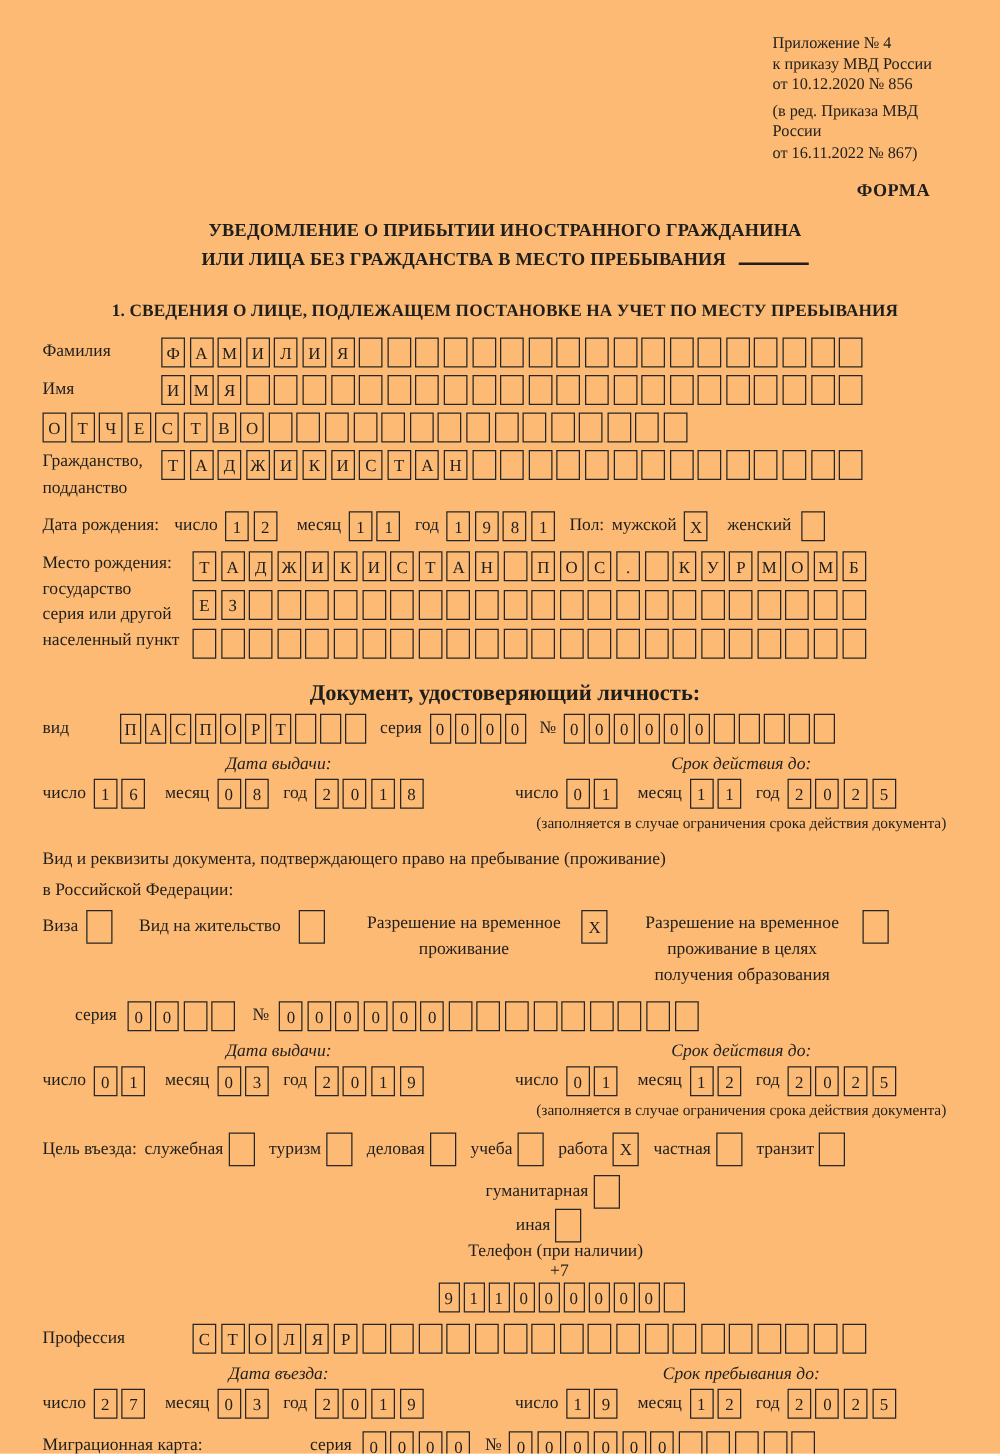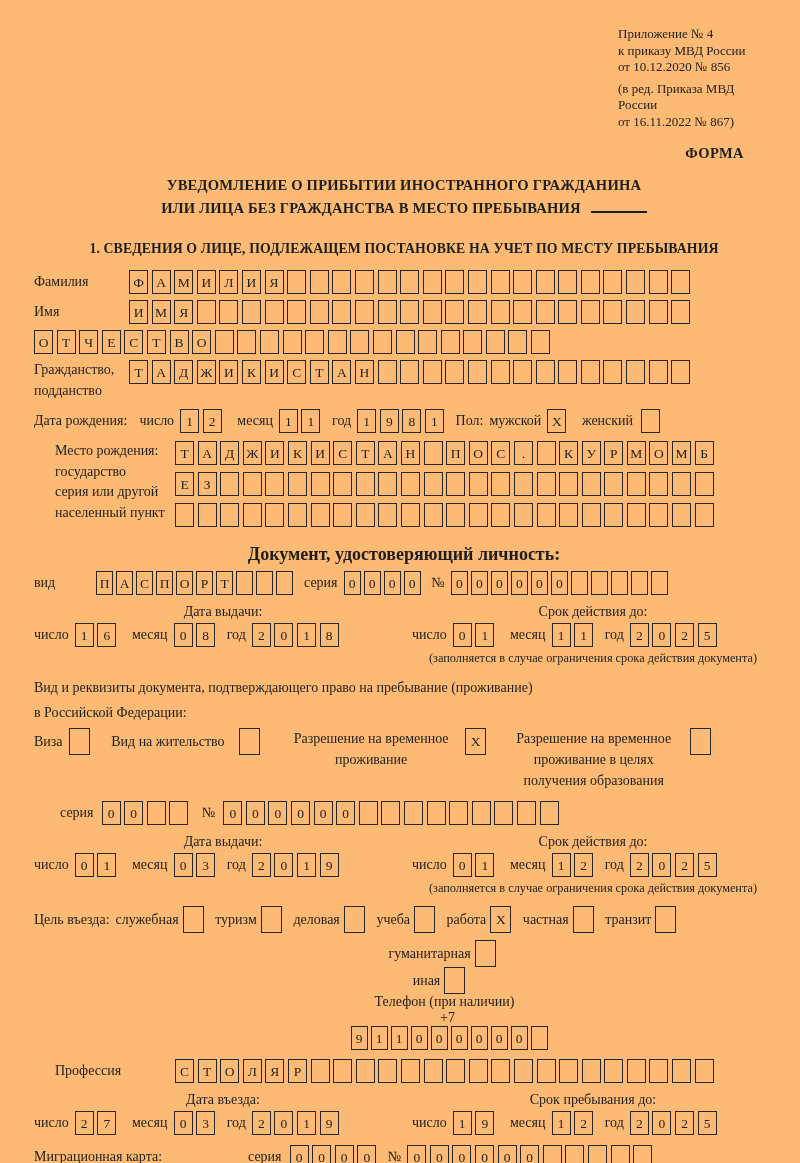--- a/index.html
+++ b/index.html
@@ -8,34 +8,34 @@
 .page{width:800px;height:1163px;padding:26px 26px 8px 34px;overflow:hidden;background:#fdba74;position:relative;}
 .appendix{margin-left:584px;font-size:13px;line-height:16.5px;}
 .appendix .ed{margin-top:5px;}
 .forma{font-weight:bold;text-align:right;padding-right:30px;font-size:14.5px;margin-top:15px;letter-spacing:.4px;}
 .title{font-weight:bold;text-align:center;font-size:14.6px;line-height:23px;margin-top:12px;letter-spacing:.2px;}
 .u-line{display:inline-block;width:56px;height:13px;border-bottom:2px solid #1e1e1c;margin-left:10px;}
 .sec{font-weight:bold;font-size:13.8px;margin-top:21px;text-align:center;letter-spacing:.1px;}
 .row{display:flex;align-items:center;margin-top:6px;}
 .row.top{align-items:flex-start;}
 .lab{flex:none;}
-.w95{width:95px;} .w150{width:150px;} .w120{width:120px;margin-left:21px;}
+.w95{width:95px;} .w150{width:150px;} .w120{width:120px;}
 .labblock{flex:none;line-height:20.5px;}
 .cells{display:inline-flex;flex:none;}
 .cell{flex:none;width:19px;height:24px;border:1.8px solid #262624;margin-right:3.6px;display:flex;align-items:center;justify-content:center;font-size:13.5px;padding-top:1px;}
 .tight .cell{width:17px;margin-right:3px;}
 .cb .cell{width:21px;height:27px;}
 .cellrows .cells{margin-bottom:7px;}
 .dochead{font-weight:bold;text-align:center;font-size:18px;margin-top:10px;}
 .mr6{margin-right:6px;} .mr8{margin-right:8px;} .mr12{margin-right:12px;}
 .ml8{margin-left:8px;} .ml10{margin-left:10px;}
 .dates{display:flex;margin-top:9px;}
 .dleft{width:378px;flex:none;}
 .dright{flex:1;}
-.dhead{text-align:center;margin-bottom:3px;}
+.dhead{text-align:center;margin-bottom:3px;font-style:italic;}
 .dfields{display:flex;align-items:center;}
 .dnote{font-size:12.3px;margin-top:4px;text-align:center;white-space:nowrap;}
 .intro{margin-top:9px;line-height:25px;}
 .res-opts{display:flex;align-items:flex-start;margin-top:3px;}
 .opt{display:flex;align-items:center;}
 .opt .olbl{margin-right:6px;}
 .opt.multi{align-items:flex-start;}
 .opt .block{text-align:center;line-height:21px;margin-right:8px;}
 .eopts{display:flex;align-items:center;}
 .eopt{display:flex;align-items:center;margin-right:8px;}

